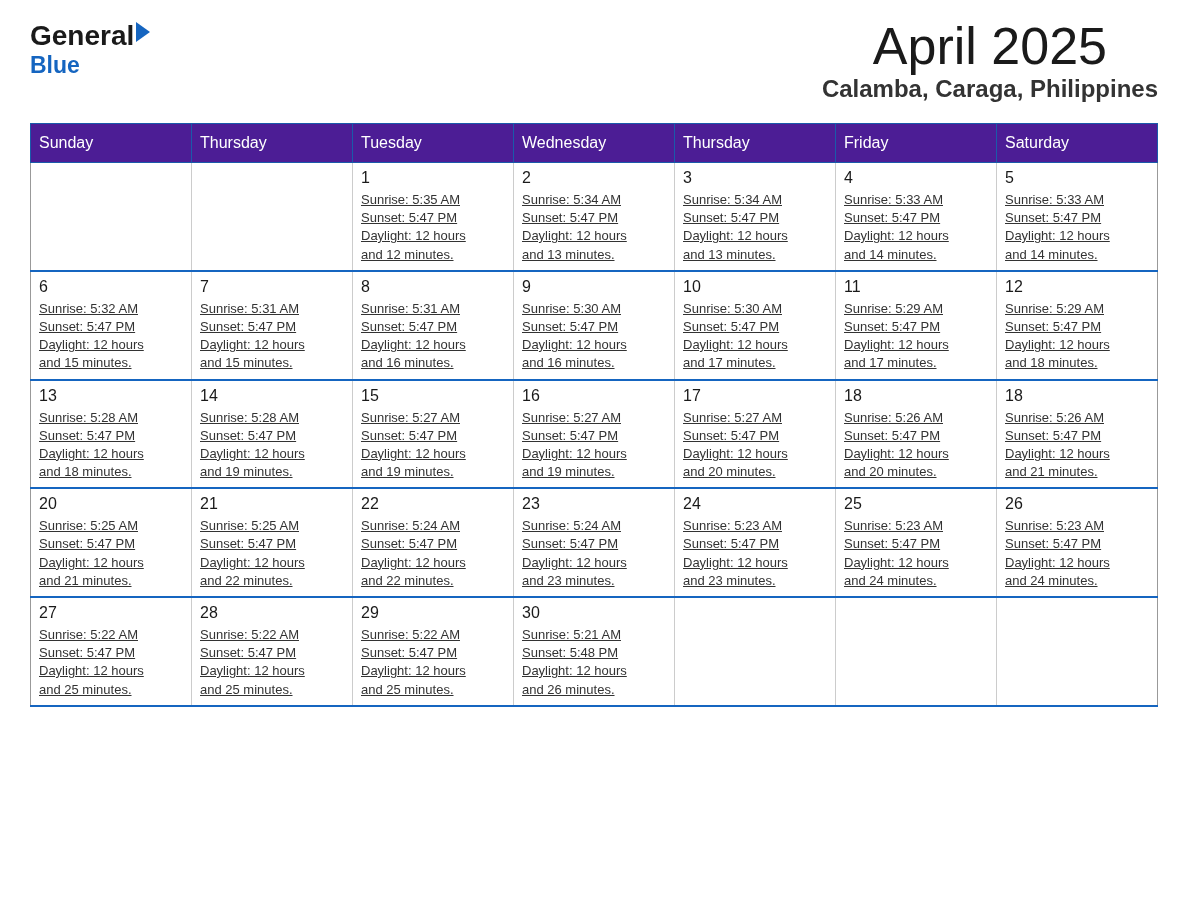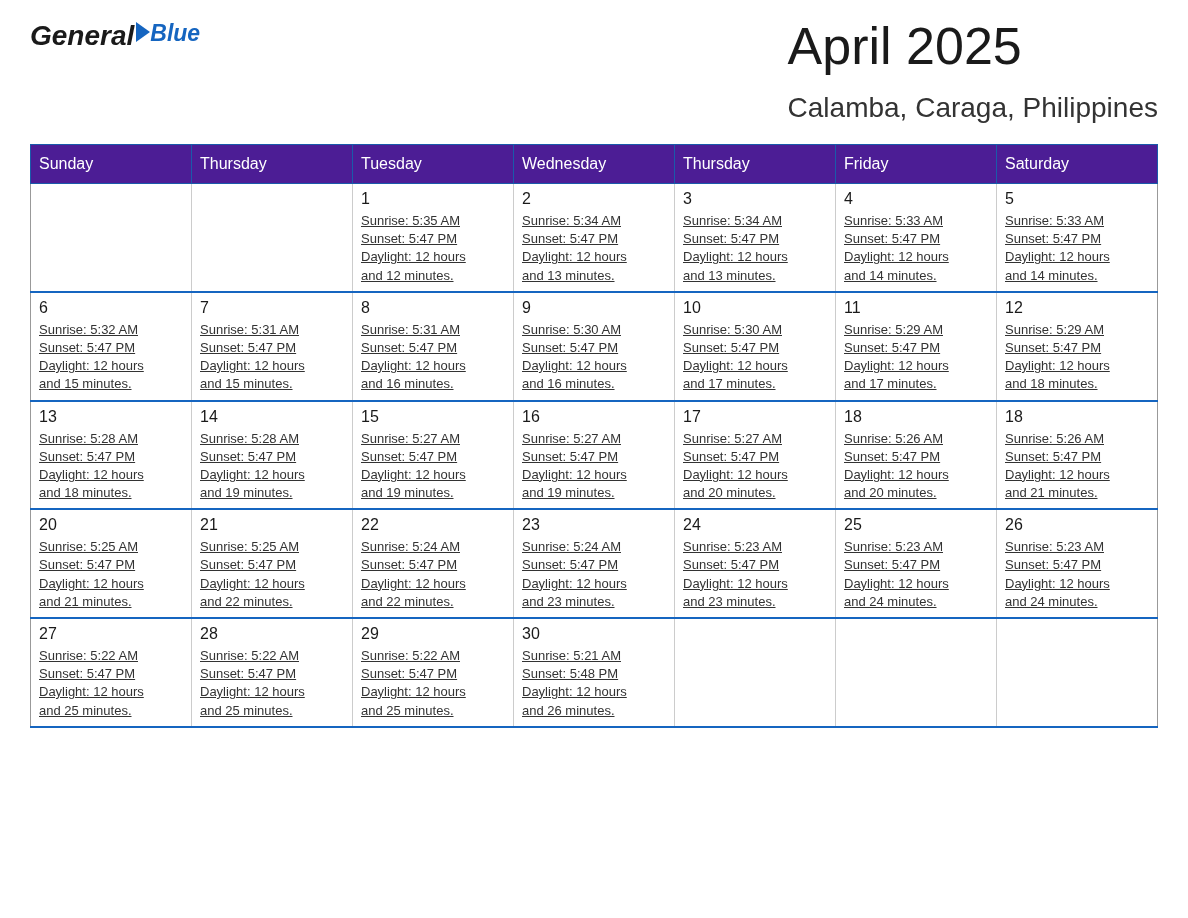--- a/index.html
+++ b/index.html
@@ -30,40 +30,40 @@
       width: 0;
       height: 0;
       border-left: 14px solid #1565c0;
       border-top: 10px solid transparent;
       border-bottom: 10px solid transparent;
       margin-left: 2px;
       margin-top: -8px;
     }
     .logo-container {
       display: flex;
-      flex-direction: row;
-      font-style: italic;
+      flex-direction: column;
     }
     .logo-row {
       display: flex;
       align-items: center;
     }
     .title-area {
-      text-align: left;
+      text-align: center;
     }
     .month-title {
       font-size: 52px;
       font-weight: normal;
       color: #1a1a1a;
       line-height: 1;
     }
     .location-title {
-      font-size: 28px;
+      font-size: 24px;
       color: #333;
-      margin-top: 20px;
+      margin-top: 3px;
+      font-weight: bold;
     }
     .calendar {
       width: 100%;
       border-collapse: collapse;
       border: 1px solid #999;
     }
     .calendar thead tr {
       background-color: #4c1d95;
     }
     .calendar thead th {

